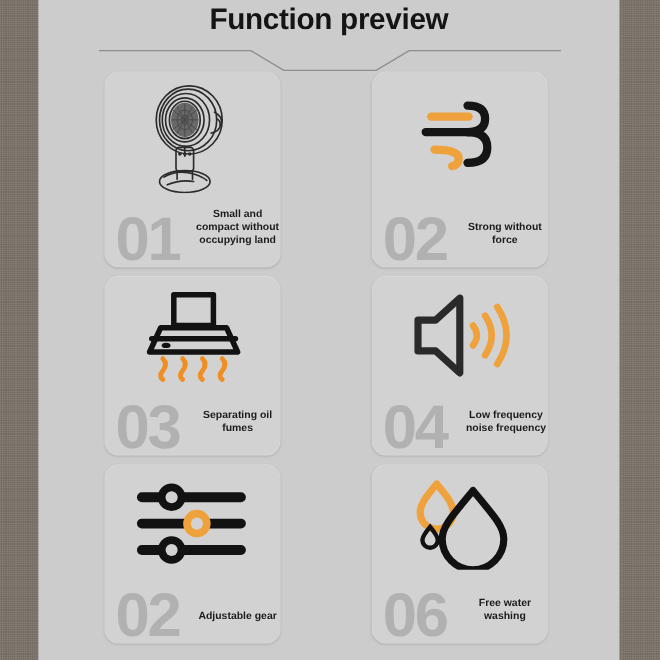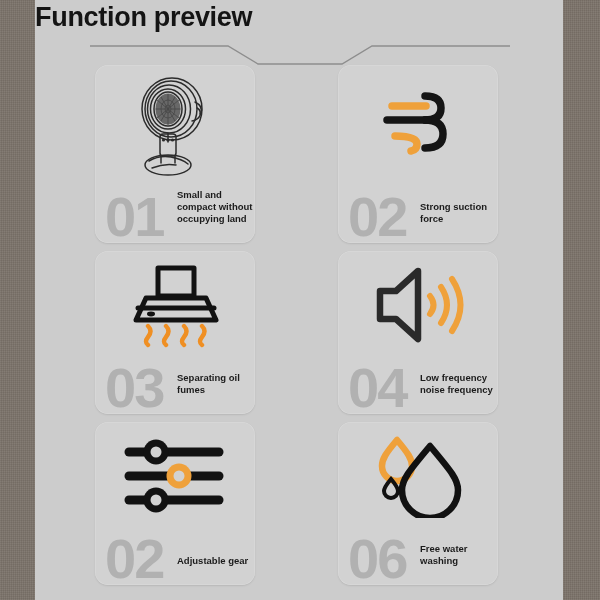--- a/index.html
+++ b/index.html
@@ -36,20 +36,21 @@
   
   .stage {
     position: absolute; left: 35px; top: 0;
     width: 528px; height: 600px;
     background: #cccccc;
   }
 
   
   .title {
     position: absolute; top: 2px; left: 0; width: 528px;
+    text-align: center;
     font-size: 27px; font-weight: bold;
     letter-spacing: -0.3px;
     color: #141414;
   }
 
   
   .deco {
     position: absolute; top: 40px; left: 55px;
     width: 420px; height: 26px;
   }
@@ -77,21 +78,21 @@
   .icon-wrap {
     position: absolute;
     left: 0; top: 0; width: 160px; height: 118px;
     display: flex; align-items: center; justify-content: center;
   }
   .card.short .icon-wrap { height: 108px; }
 
   .caption {
     position: absolute;
     left: 10px; bottom: 6px;
-    width: 146px; height: 62px;
+    width: 146px; height: 62px; text-align: center;
   }
   .num {
     position: absolute;
     left: 0; bottom: -8px;
     font-size: 56px; font-weight: bold;
     color: #b1b1b1;
     letter-spacing: -2px;
     line-height: 1;
     font-family: "Liberation Sans", sans-serif;
   }
@@ -169,21 +170,21 @@
               <path d="M55 12 q16 0 16 12 q0 12 -16 12" stroke="#151515"></path>
               <path d="M55 36 q18 0 18 14 q0 14 -18 14" stroke="#151515"></path>
               <path d="M17 36 L58 36" stroke="#151515"></path>
               <path d="M22 22 L56 22" stroke="#efa13b"></path>
               <path d="M25 52 q22 0 22 8 q0 6 -6 7" stroke="#efa13b"></path>
             </g>
           </svg>
         </div>
         <div class="caption">
           <span class="num">02</span>
-          <span class="label">Strong suction force</span>
+          <span class="label">Strong without force</span>
         </div>
       </div>
 
       <div class="card short">
         <div class="icon-wrap">
           <svg width="102" height="86" viewBox="0 0 102 86">
             <g fill="none" stroke="#121212" stroke-width="5" stroke-linejoin="round" stroke-linecap="round">
               <path d="M34 6 L70 6 L70 34 L34 34 Z"></path>
               <path d="M22 36 L82 36 L92 58 L12 58 Z"></path>
               <path d="M14 46 L90 46"></path>

